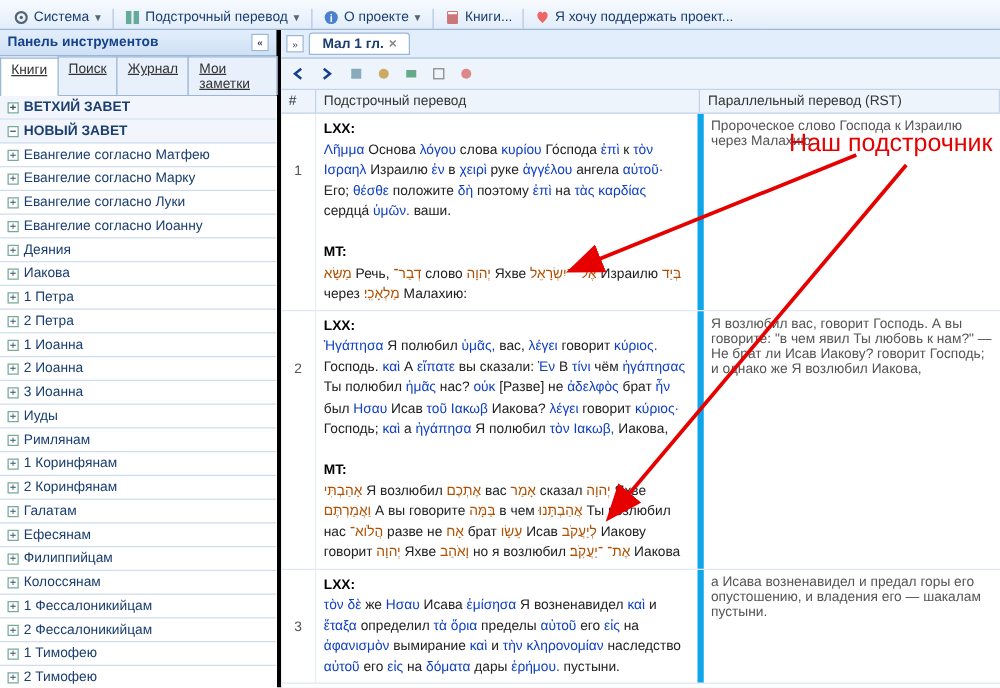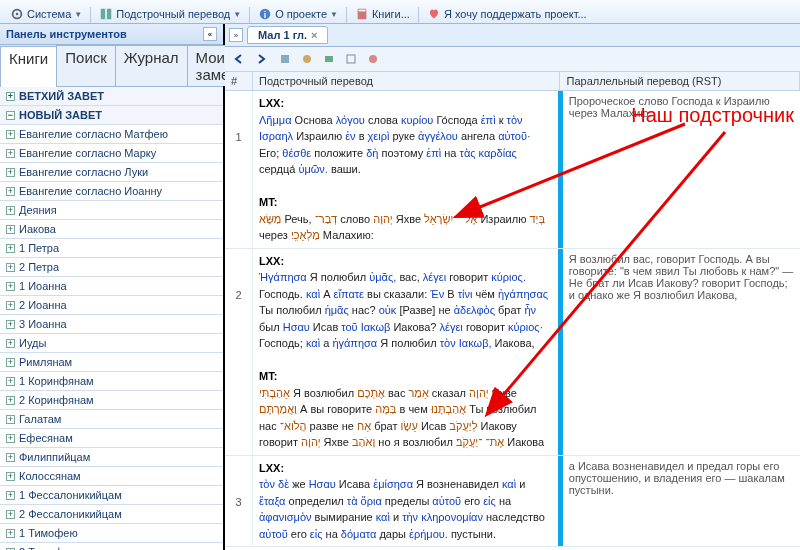--- a/index.html
+++ b/index.html
@@ -43,21 +43,21 @@
     display: inline-block;
     vertical-align: middle;
   }
   .main {
     display: flex;
     height: 526px;
   }
   .sidebar {
     width: 225px;
     background: #eef4fc;
-    border-right: 2px solid #000000;
+    border-right: 4px solid #000000;
     display: flex;
     flex-direction: column;
   }
   .panel-header {
     background: linear-gradient(#e3eefc, #cfe0f5);
     border-bottom: 1px solid #9cb6d6;
     padding: 3px 6px;
     color: #15428b;
     font-weight: bold;
     display: flex;
@@ -79,22 +79,23 @@
     background: #d6e4f5;
     border-bottom: 1px solid #9cb6d6;
   }
   .tab {
     padding: 3px 8px;
     border: 1px solid #9cb6d6;
     border-bottom: none;
     background: #e8f0fb;
     margin-right: -1px;
     color: #333;
-    font-size: 15px;
+    font-size: 11px;
     cursor: pointer;
+    text-decoration: underline;
   }
   .tab.active {
     background: #fff;
     font-weight: normal;
     position: relative;
     top: 1px;
   }
   .booklist {
     flex: 1;
     overflow-y: auto;

